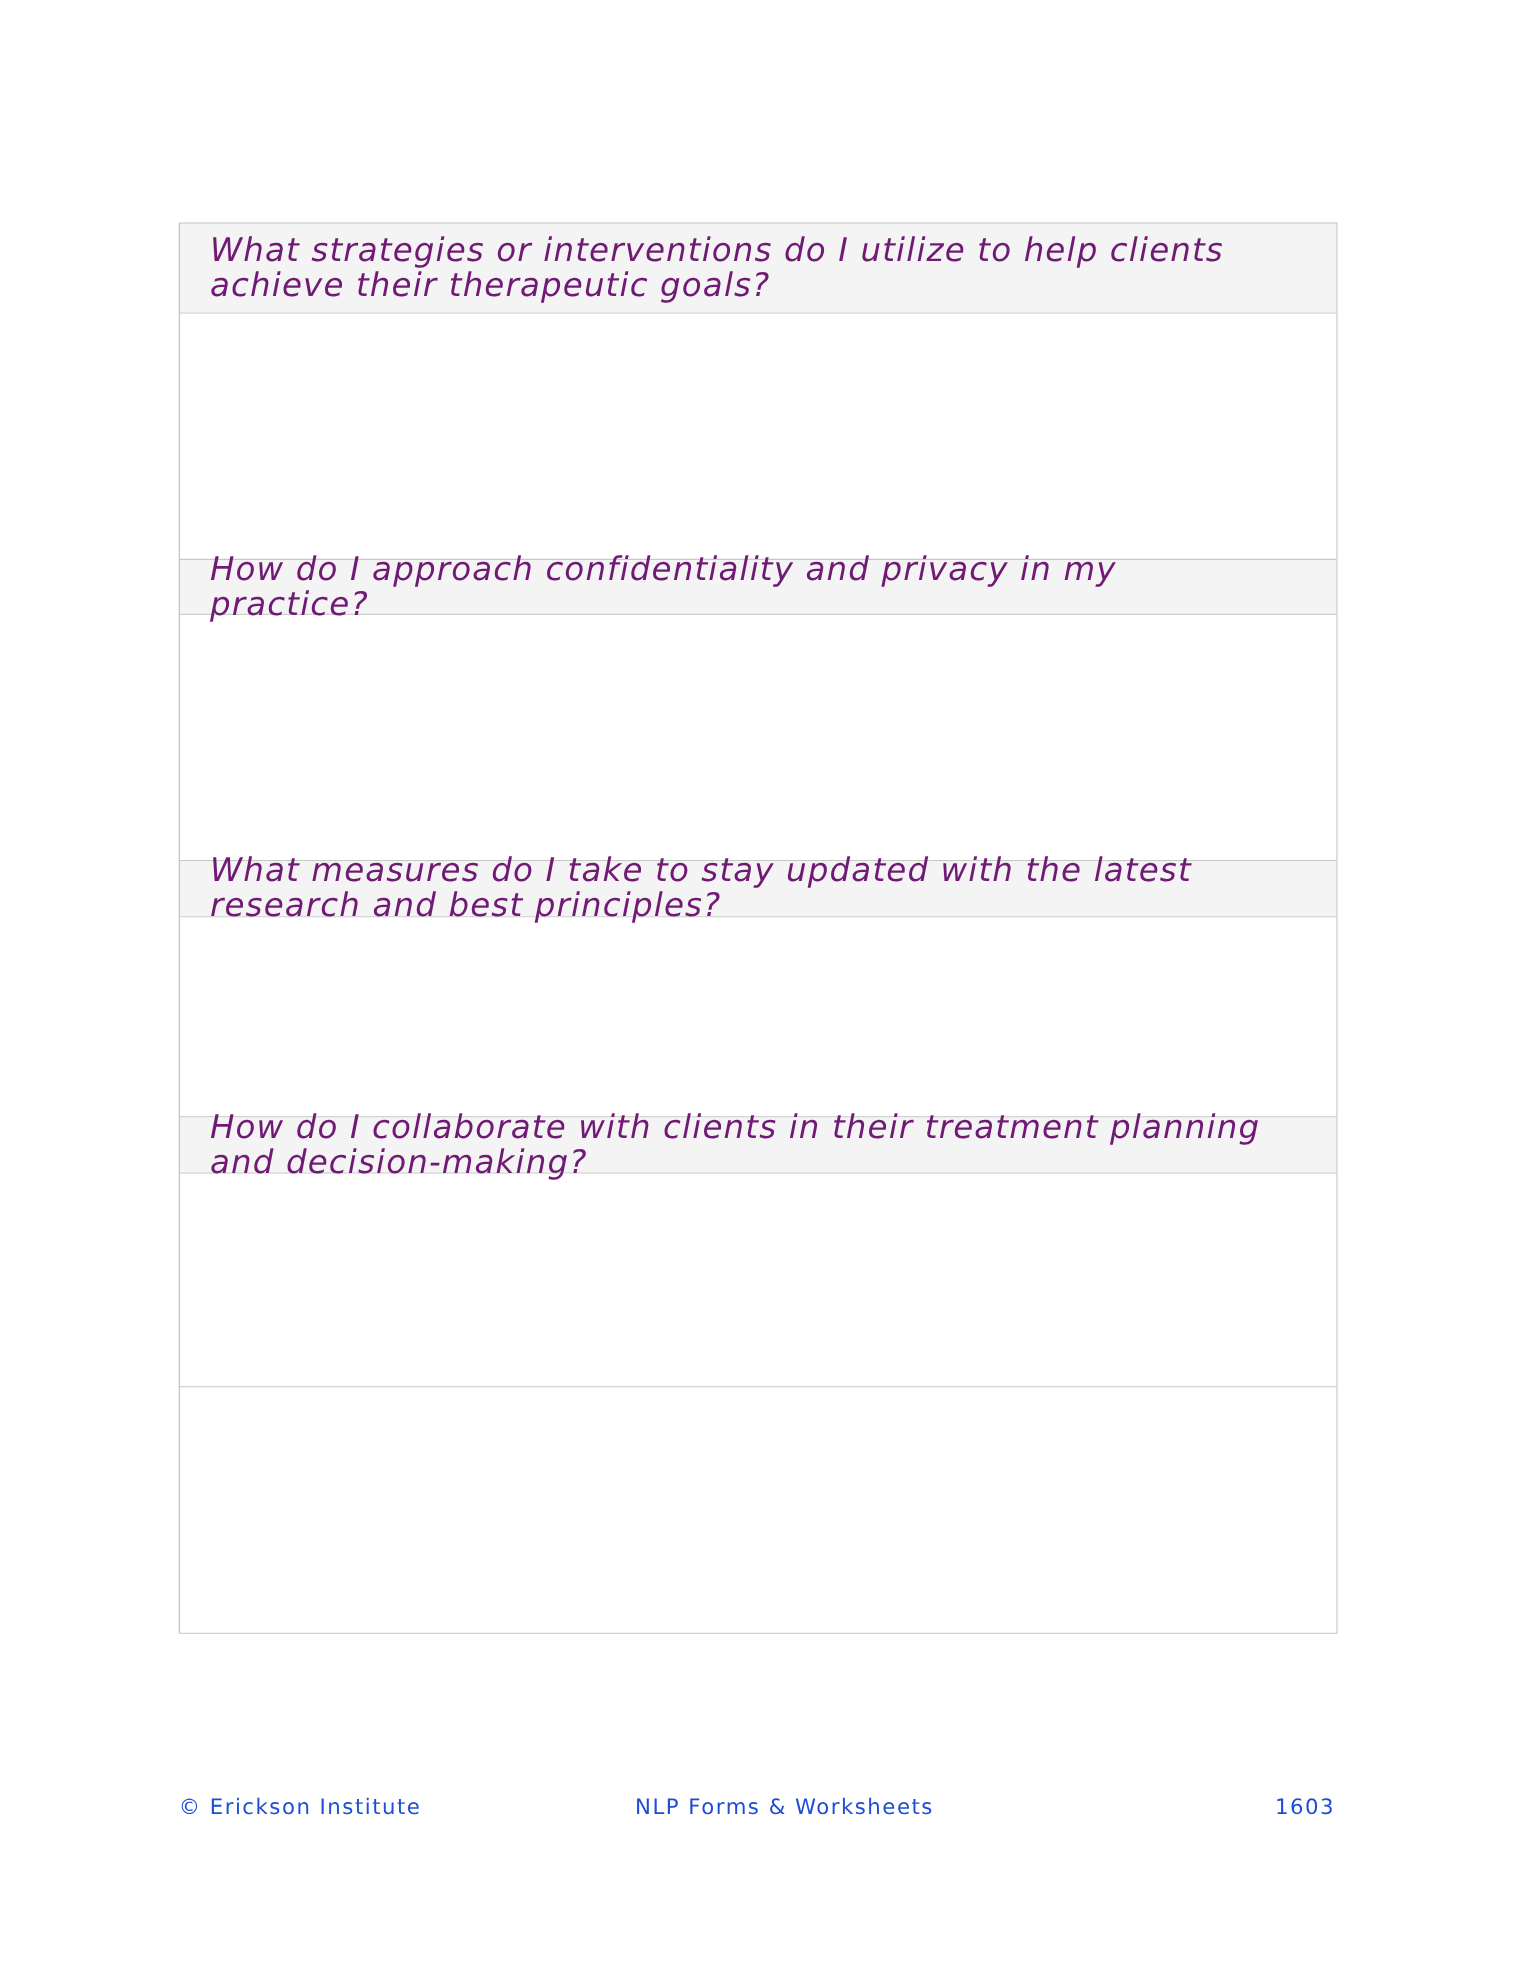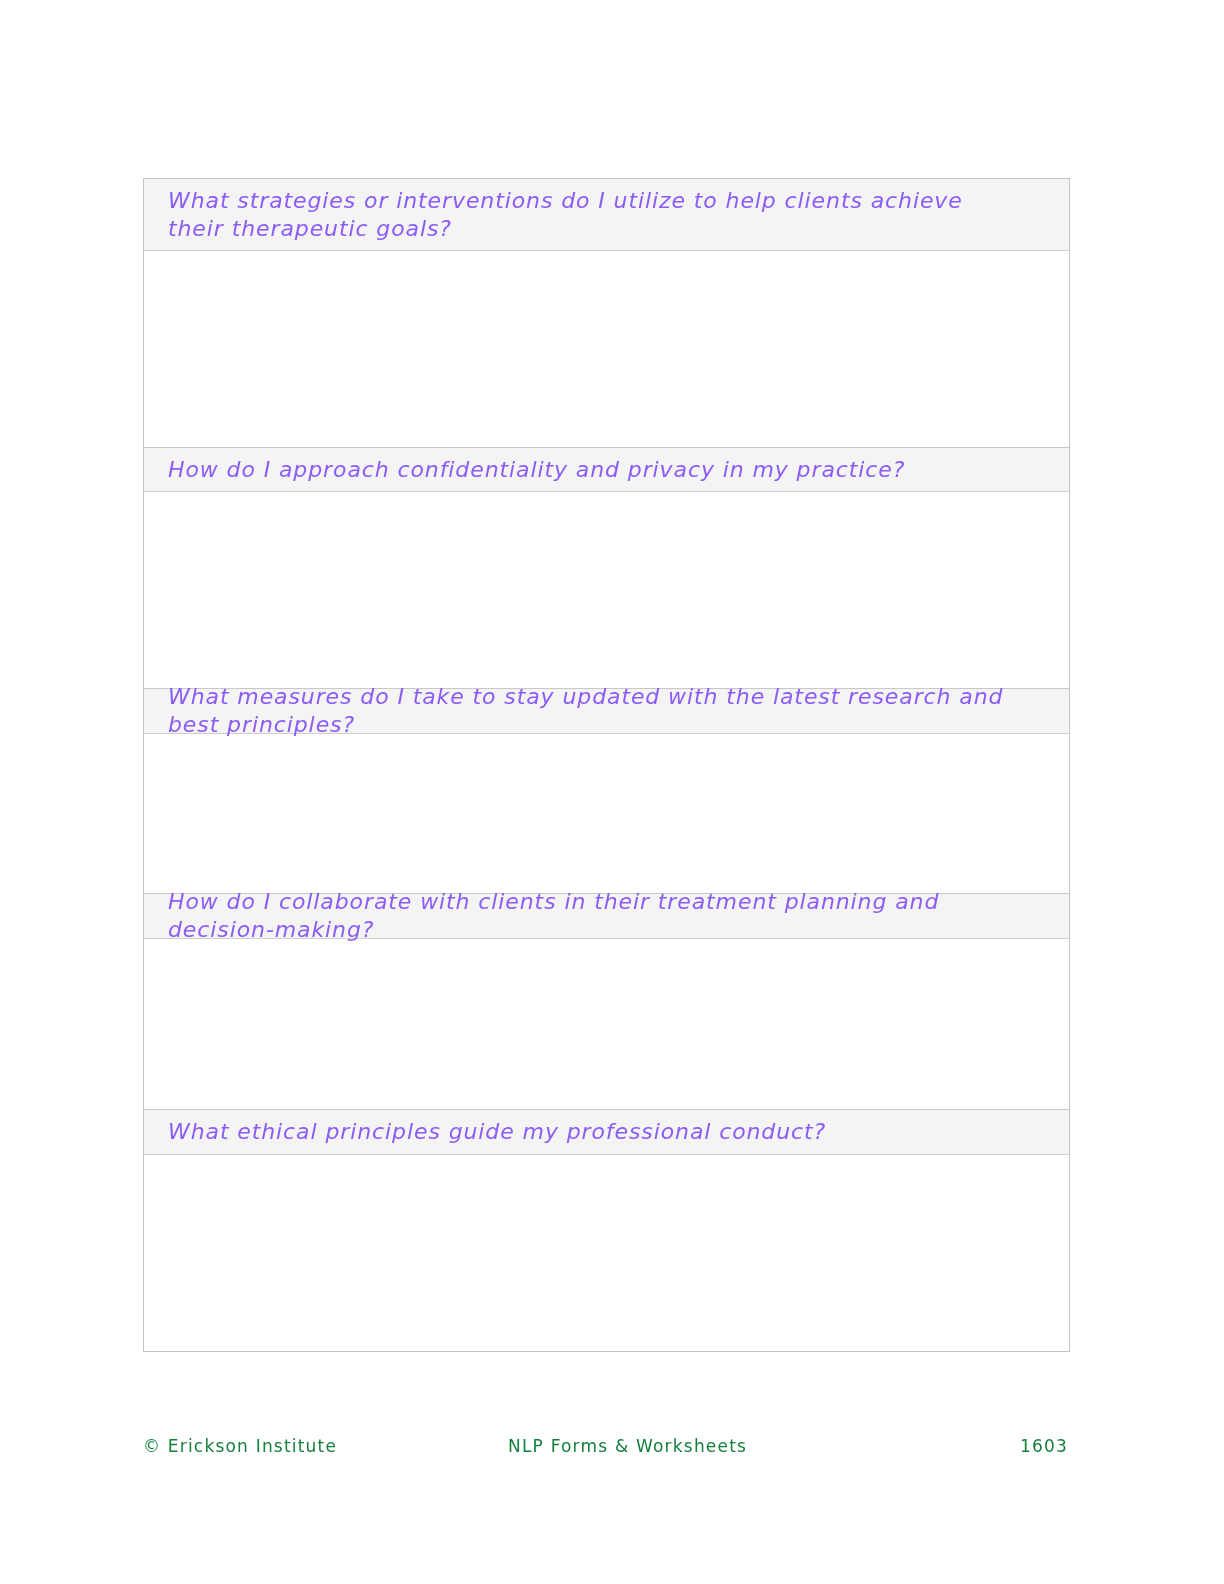--- a/index.html
+++ b/index.html
@@ -12,31 +12,31 @@
       border: 1px solid #c4c4c4; box-sizing: content-box;
     }
     .q-header {
       background: #f4f4f4;
       border-bottom: 1px solid #cfcfcf;
       padding: 0 60px 0 24px;
       box-sizing: border-box;
       display: flex; align-items: center;
     }
     .q-text {
-      font-style: italic; font-size: 22px; line-height: 28px;
-      color: #8b5cf6; letter-spacing: 0.9px;
+      font-style: italic; font-size: 26px; line-height: 28px;
+      color: #701a75; letter-spacing: 0.9px;
     }
     .answer {
       background: #ffffff; width: 100%;
       border-bottom: 1px solid #c8c8c8; box-sizing: border-box;
     }
     .section:last-child .answer { border-bottom: none; }
     .footer {
       position: absolute; top: 1436px; left: 143px; width: 925px; height: 24px;
-      font-size: 17px; color: #15803d; letter-spacing: 1.2px;
+      font-size: 17px; color: #1d4ed8; letter-spacing: 1.2px;
     }
     .footer span { position: absolute; top: 0; }
     .f-left { left: 0; }
     .f-center { left: 365px; text-align: center; }
     .f-right { right: 0; }
   </style>
 </head>
 <body>
 
 <div class="worksheet">
@@ -58,23 +58,20 @@
     </div>
     <div class="answer" style="height:160px;"></div>
   </div>
   <div class="section">
     <div class="q-header" style="height:45px;">
       <span class="q-text">How do I collaborate with clients in their treatment planning and decision-making?</span>
     </div>
     <div class="answer" style="height:171px;"></div>
   </div>
   <div class="section">
-    <div class="q-header" style="height:45px;">
-      <span class="q-text">What ethical principles guide my professional conduct?</span>
-    </div>
     <div class="answer" style="height:196px;"></div>
   </div>
 </div>
 
 <div class="footer">
   <span class="f-left">© Erickson Institute</span>
   <span class="f-center">NLP Forms &amp; Worksheets</span>
   <span class="f-right">1603</span>
 </div>
 

